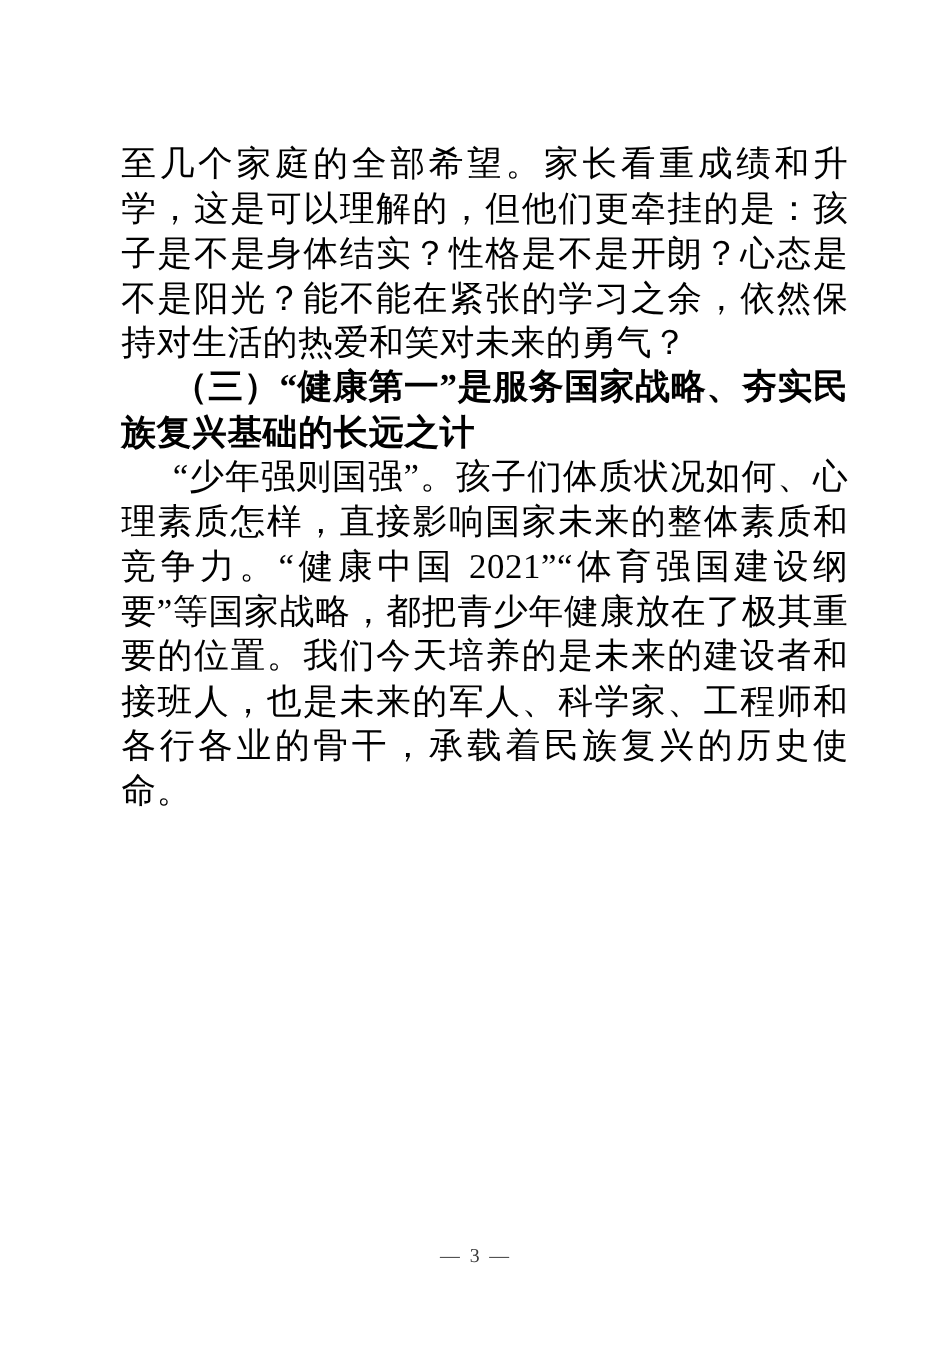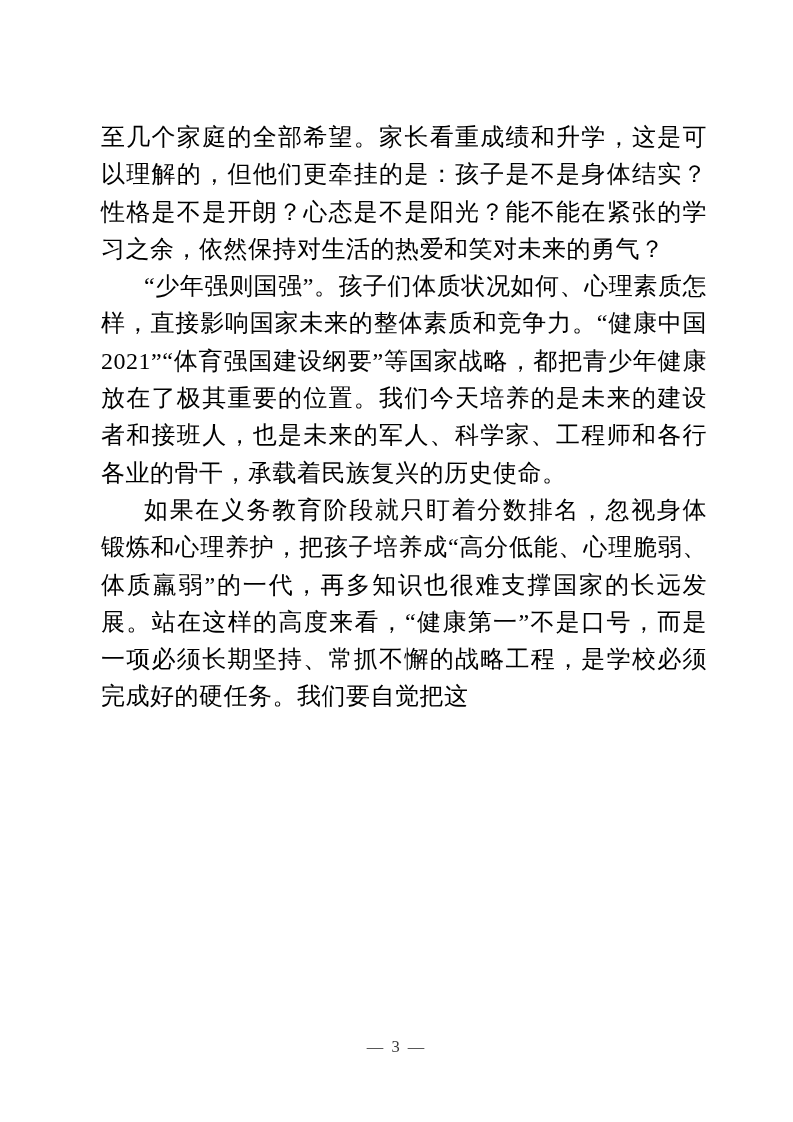--- a/index.html
+++ b/index.html
@@ -14,21 +14,21 @@
     background: #ffffff;
     overflow: hidden;
     font-family: "Liberation Serif", "DejaVu Serif", serif;
     color: #000000;
   }
   .content {
     position: absolute;
     left: 101px;
     top: 119px;
     width: 606px;
-    font-size: 24px;
+    font-size: 29px;
     line-height: 37.3px;
     text-align: justify;
     text-justify: inter-ideograph;
     letter-spacing: 0.5px;
   }
   .content p {
     margin: 0;
     padding: 0;
     word-break: break-all;
   }
@@ -51,19 +51,19 @@
     font-family: "Liberation Serif", "DejaVu Serif", serif;
   }
 </style>
 </head>
 <body>
 
 <div class="page">
 
   <div class="content">
     <p>至几个家庭的全部希望。家长看重成绩和升学，这是可以理解的，但他们更牵挂的是：孩子是不是身体结实？性格是不是开朗？心态是不是阳光？能不能在紧张的学习之余，依然保持对生活的热爱和笑对未来的勇气？</p>
+    <p class="indent heading">（三）“健康第一”是服务国家战略、夯实民族复兴基础的长远之计</p>
     <p class="indent">“少年强则国强”。孩子们体质状况如何、心理素质怎样，直接影响国家未来的整体素质和竞争力。“健康中国 2021”“体育强国建设纲要”等国家战略，都把青少年健康放在了极其重要的位置。我们今天培养的是未来的建设者和接班人，也是未来的军人、科学家、工程师和各行各业的骨干，承载着民族复兴的历史使命。</p>
-    <p class="indent">如果在义务教育阶段就只盯着分数排名，忽视身体锻炼和心理养护，把孩子培养成“高分低能、心理脆弱、体质羸弱”的一代，再多知识也很难支撑国家的长远发展。站在这样的高度来看，“健康第一”不是口号，而是一项必须长期坚持、常抓不懈的战略工程，是学校必须完成好的硬任务。我们要自觉把这</p>
   </div>
 
   <div class="page-footer">— 3 —</div>
 
 </div>
 
 </body></html>

